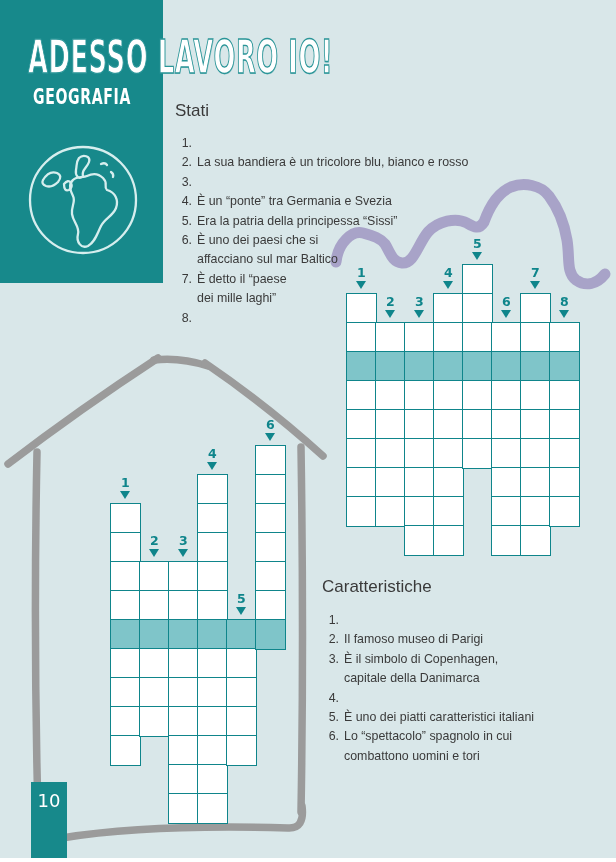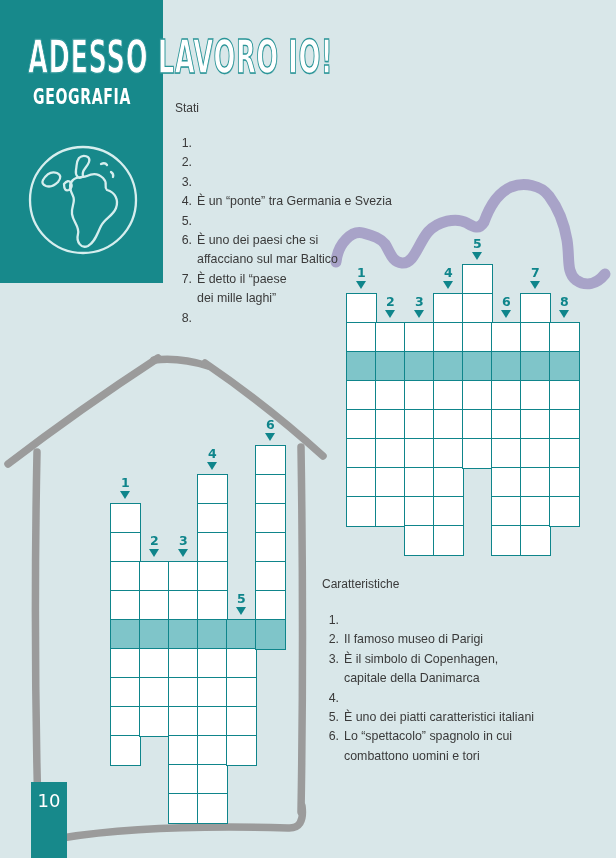--- a/index.html
+++ b/index.html
@@ -12,21 +12,21 @@
   .teal-block{position:absolute;left:0;top:0;width:163px;height:283px;background:var(--teal);}
   .title{position:absolute;left:28px;top:30px;margin:0;white-space:nowrap;
          font-family:"DejaVu Sans",sans-serif;font-weight:bold;font-size:46px;letter-spacing:1px;
          color:#fff;-webkit-text-stroke:1.4px #2a9598;text-shadow:1px 1px 0 rgba(23,137,139,.35);
          transform:scaleX(0.56);transform-origin:0 0;}
   .section{position:absolute;left:33px;top:84px;white-space:nowrap;
          font-family:"DejaVu Sans",sans-serif;font-weight:bold;font-size:22px;letter-spacing:1px;
          color:#fff;transform:scaleX(0.64);transform-origin:0 0;}
   .globe{position:absolute;left:23px;top:140px;}
   .squiggle,.house{position:absolute;left:0;top:0;}
-  .h{position:absolute;font-size:12px;color:var(--ink);}
+  .h{position:absolute;font-size:17px;color:var(--ink);}
   .stati-h{left:175px;top:101px;}
   .car-h{left:322px;top:577px;}
   .clues{position:absolute;font-size:12.4px;line-height:19.4px;color:var(--ink);}
   .stati-c{left:175px;top:134px;width:350px;}
   .car-c{left:322px;top:611px;width:290px;}
   .clue{display:flex;}
   .clue .n{flex:none;width:17px;text-align:right;margin-right:5px;}
   .clue .t{white-space:pre-line;}
   .gridlayer{position:absolute;left:0;top:0;width:616px;height:862px;pointer-events:none;}
   .cw-cell{position:absolute;box-sizing:border-box;background:#fff;border:1.6px solid var(--line);
@@ -86,30 +86,32 @@
   <h1 class="title">ADESSO LAVORO IO!</h1>
   <div class="section">GEOGRAFIA</div>
 
   <div class="h stati-h">Stati</div>
   <div class="clues stati-c" id="stati-clues">
       <div class="clue">
         <span class="n">1.</span>
       </div>
       <div class="clue">
         <span class="n">2.</span>
+        <span class="t">La sua bandiera è un tricolore blu, bianco e rosso</span>
       </div>
       <div class="clue">
         <span class="n">3.</span>
       </div>
       <div class="clue">
         <span class="n">4.</span>
         <span class="t">È un “ponte” tra Germania e Svezia</span>
       </div>
       <div class="clue">
         <span class="n">5.</span>
+        <span class="t">Era la patria della principessa “Sissi”</span>
       </div>
       <div class="clue">
         <span class="n">6.</span>
         <span class="t">È uno dei paesi che si
 affacciano sul mar Baltico</span>
       </div>
       <div class="clue">
         <span class="n">7.</span>
         <span class="t">È detto il “paese
 dei mille laghi”</span>

